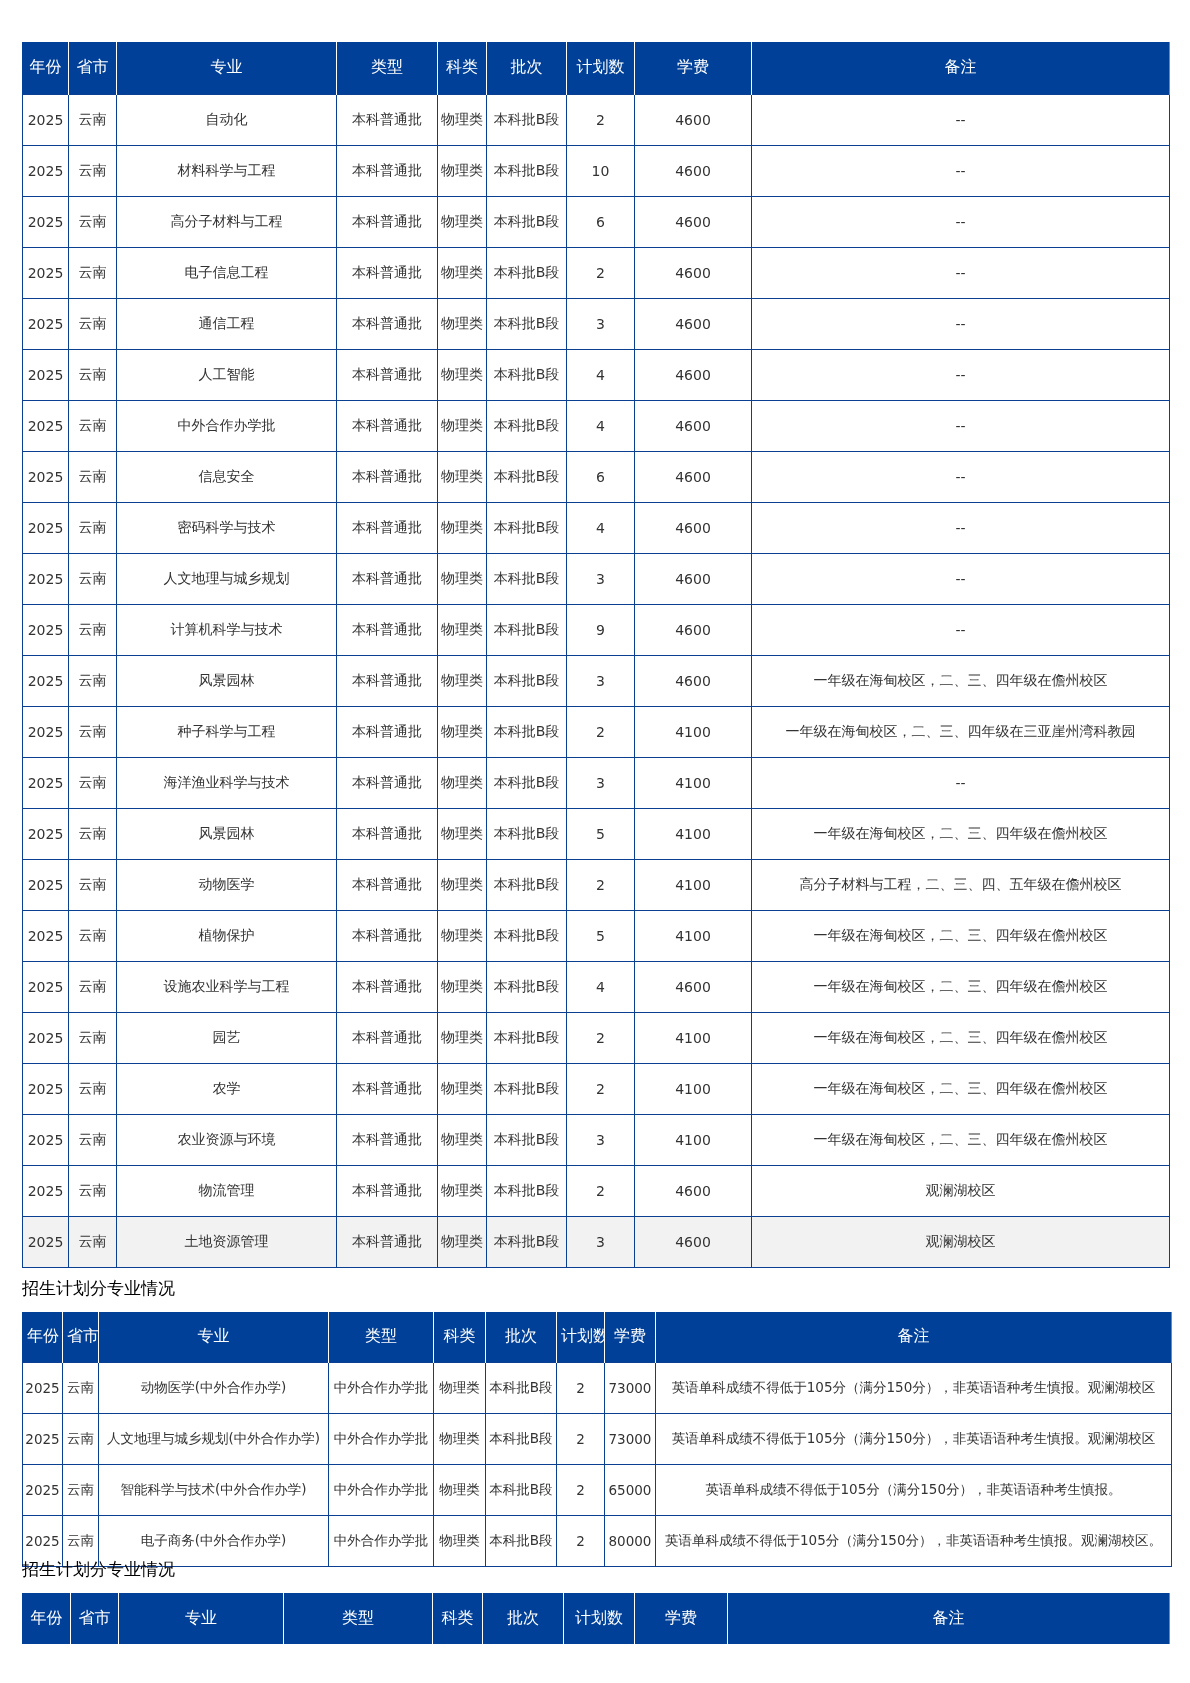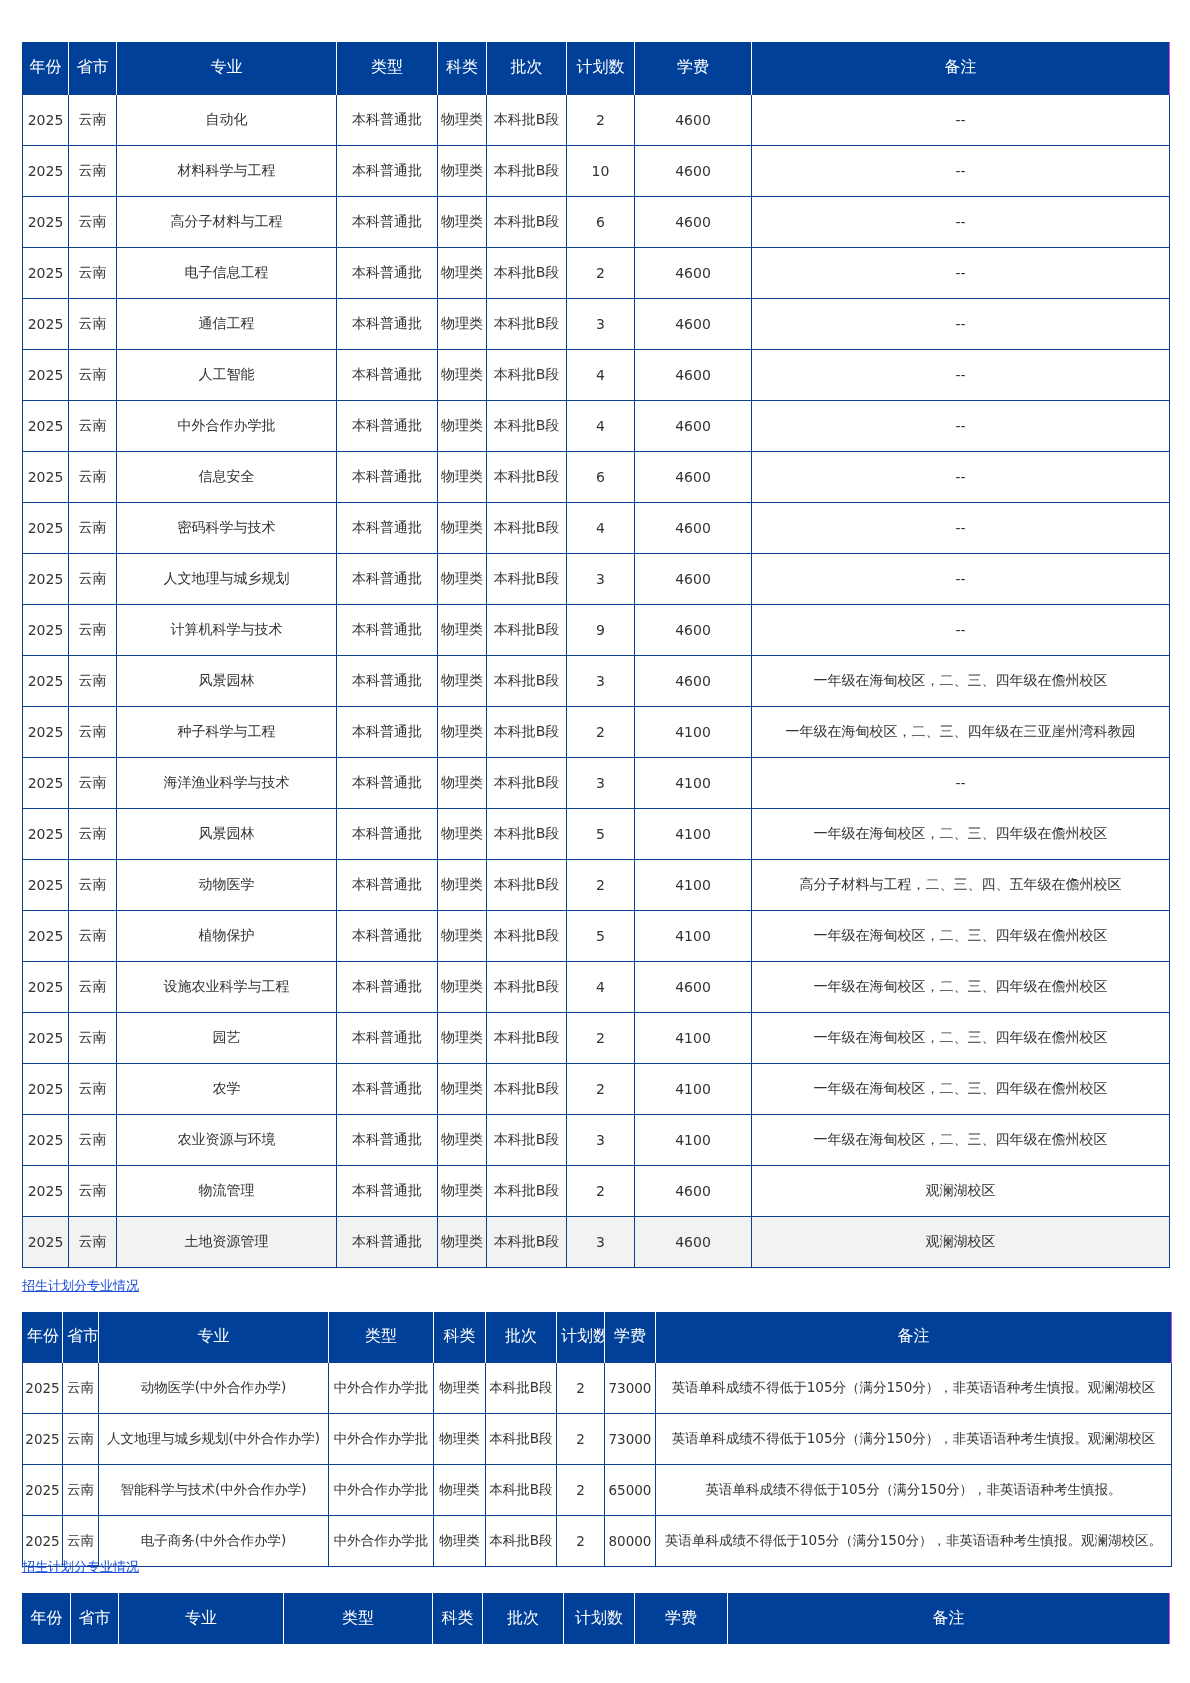--- a/index.html
+++ b/index.html
@@ -26,23 +26,22 @@
   table.plan tr.shaded td { background: #f2f2f2; }
   #t1 { left: 22px; top: 42px; width: 1147px; }
   #t1 thead tr { height: 52px; }
   #t1 tbody tr { height: 51px; }
   #t2 { left: 22px; top: 1312px; width: 1149px; font-size: 13.5px; }
   #t2 thead tr { height: 50px; }
   #t2 tbody tr { height: 51px; }
   #t3 { left: 22px; top: 1593px; width: 1147px; }
   #t3 thead tr { height: 51px; }
   .section-title {
-    position: absolute; left: 22px; font-size: 13px; color: #1d4ed8;
+    position: absolute; left: 22px; font-size: 17px; color: #000000;
     font-family: "DejaVu Sans", "Liberation Sans", sans-serif;
-    text-decoration: underline;
   }
   #title2 { top: 1277px; }
   #title3 { top: 1558px; }
 </style>
 </head>
 <body>
 
 <table class="plan" id="t1">
   <colgroup>
     <col style="width:46px">

